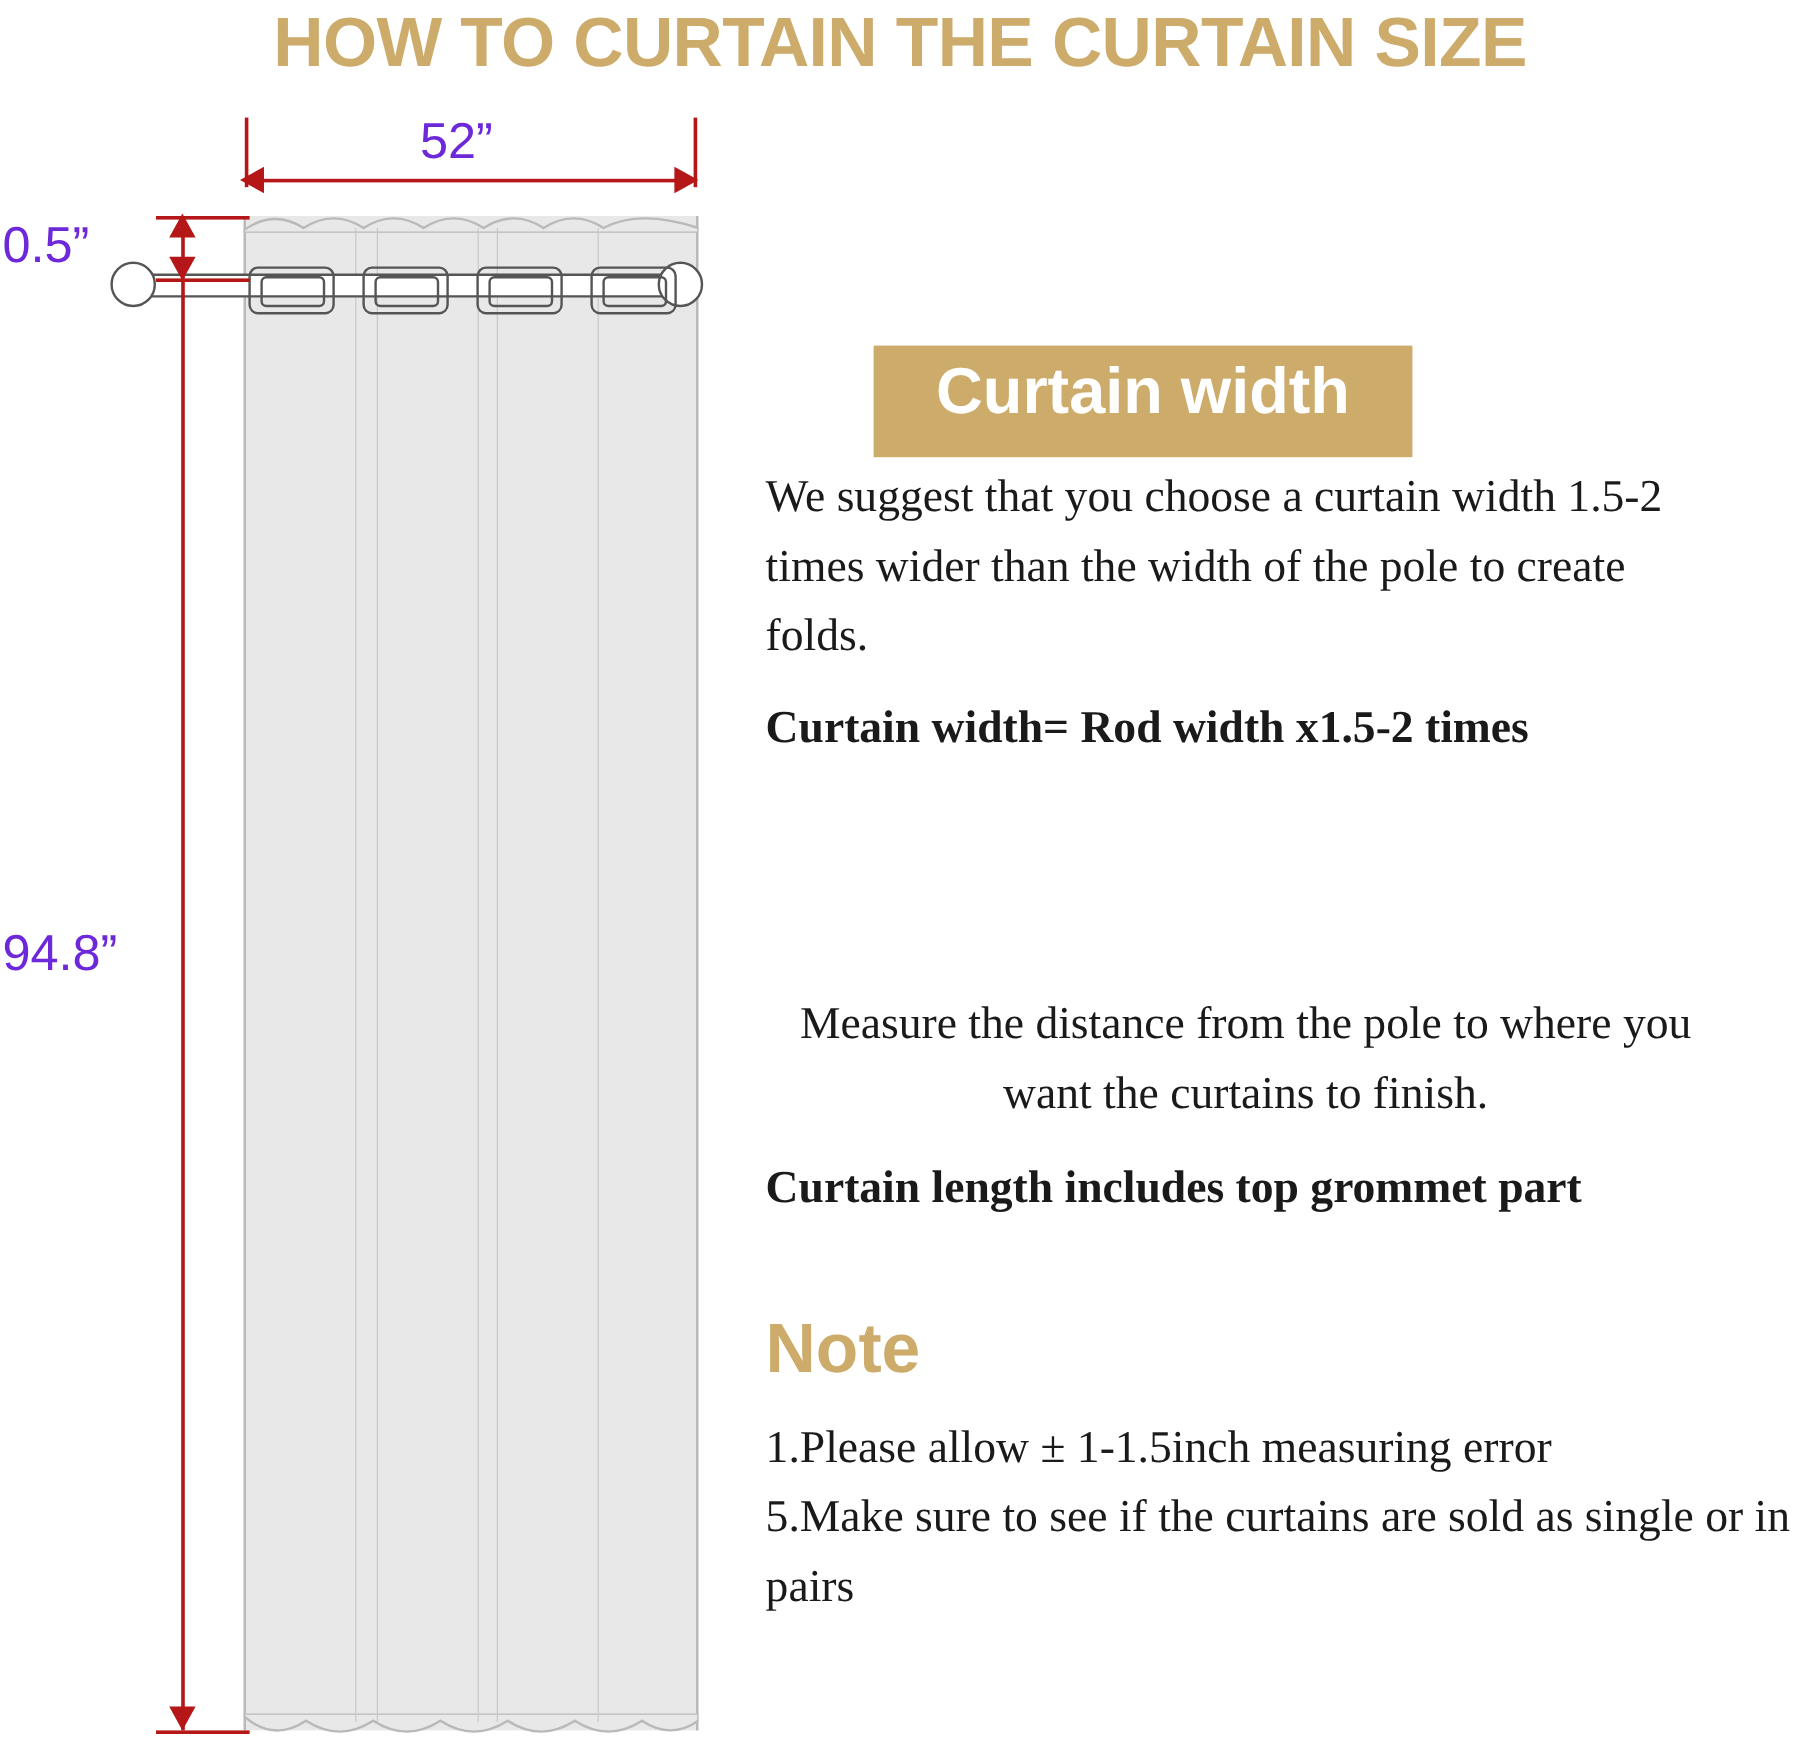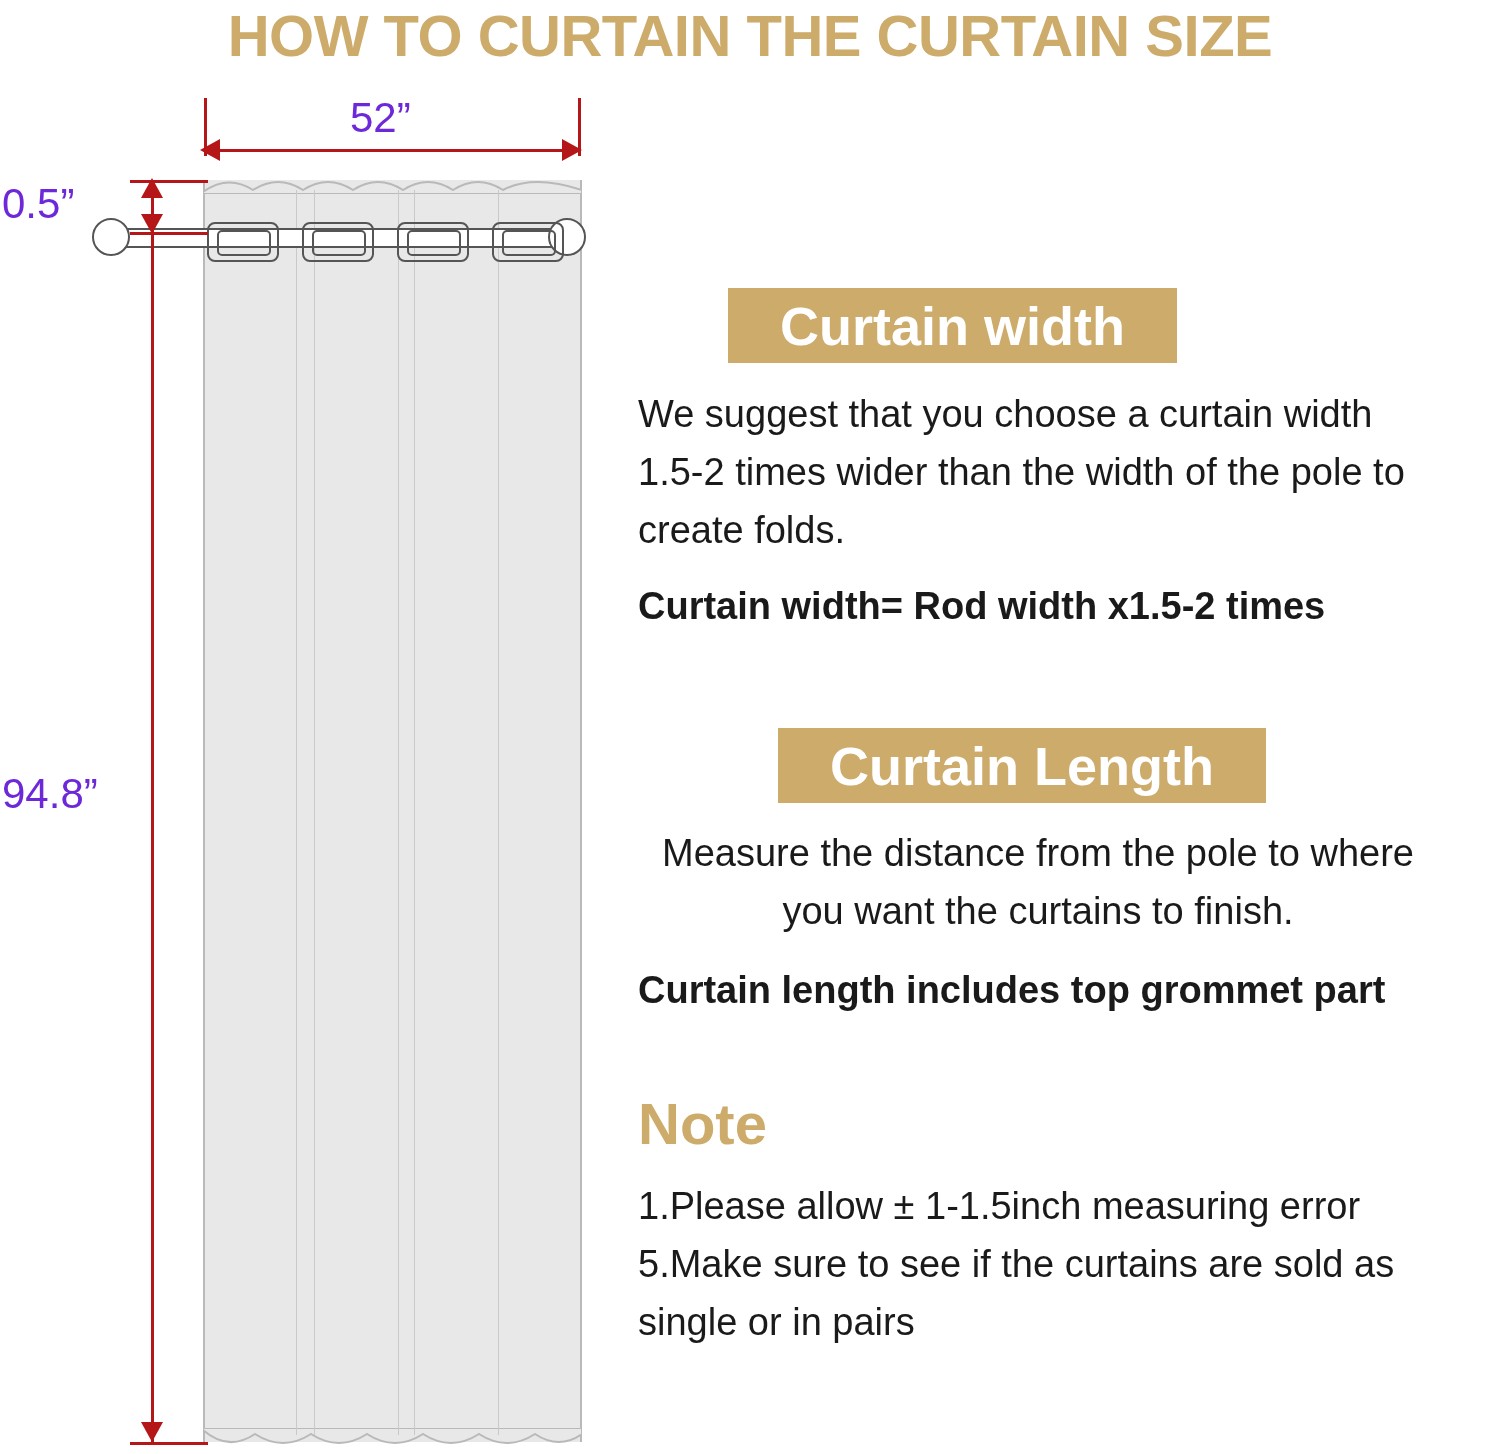--- a/index.html
+++ b/index.html
@@ -170,26 +170,26 @@
     height: 1454px;
   }
   .section-banner {
     display: inline-block;
     background: #cdab6a;
     color: #ffffff;
     font-family: "Liberation Sans", sans-serif;
     font-weight: bold;
     font-size: 54px;
     line-height: 1.05;
-    padding: 10px 52px 8px 52px;
+    padding: 10px 52px 26px 52px;
     white-space: nowrap;
   }
   .para {
     color: #1a1a1a;
-    font-family: Liberation Sans, sans-serif;
+    font-family: Liberation Serif, serif;
     font-size: 38px;
     line-height: 1.52;
   }
   .para.bold {
     font-weight: bold;
   }
   .note-title {
     color: #cdab6a;
     font-family: "Liberation Sans", sans-serif;
     font-weight: bold;
@@ -263,23 +263,20 @@
 </div>
 
 <div id="text-column">
 
   <div class="block" id="width-banner">
     <span class="section-banner">Curtain width</span>
   </div>
   <div class="block para" id="width-body">We suggest that you choose a curtain width 1.5-2 times wider than the width of the pole to create folds.</div>
   <div class="block para bold" id="width-formula">Curtain width= Rod width x1.5-2 times</div>
 
-  <div class="block" id="length-banner">
-    <span class="section-banner">Curtain Length</span>
-  </div>
   <div class="block para" id="length-body">Measure the distance from the pole to where you want the curtains to finish.</div>
   <div class="block para bold" id="length-formula">Curtain length includes top grommet part</div>
 
   <div class="block note-title" id="note-title-el">Note</div>
   <div class="block" id="note-list">
     <div class="para">1.Please allow ± 1-1.5inch measuring error</div>
     <div class="para">5.Make sure to see if the curtains are sold as single or in pairs</div>
   </div>
 
 </div>

